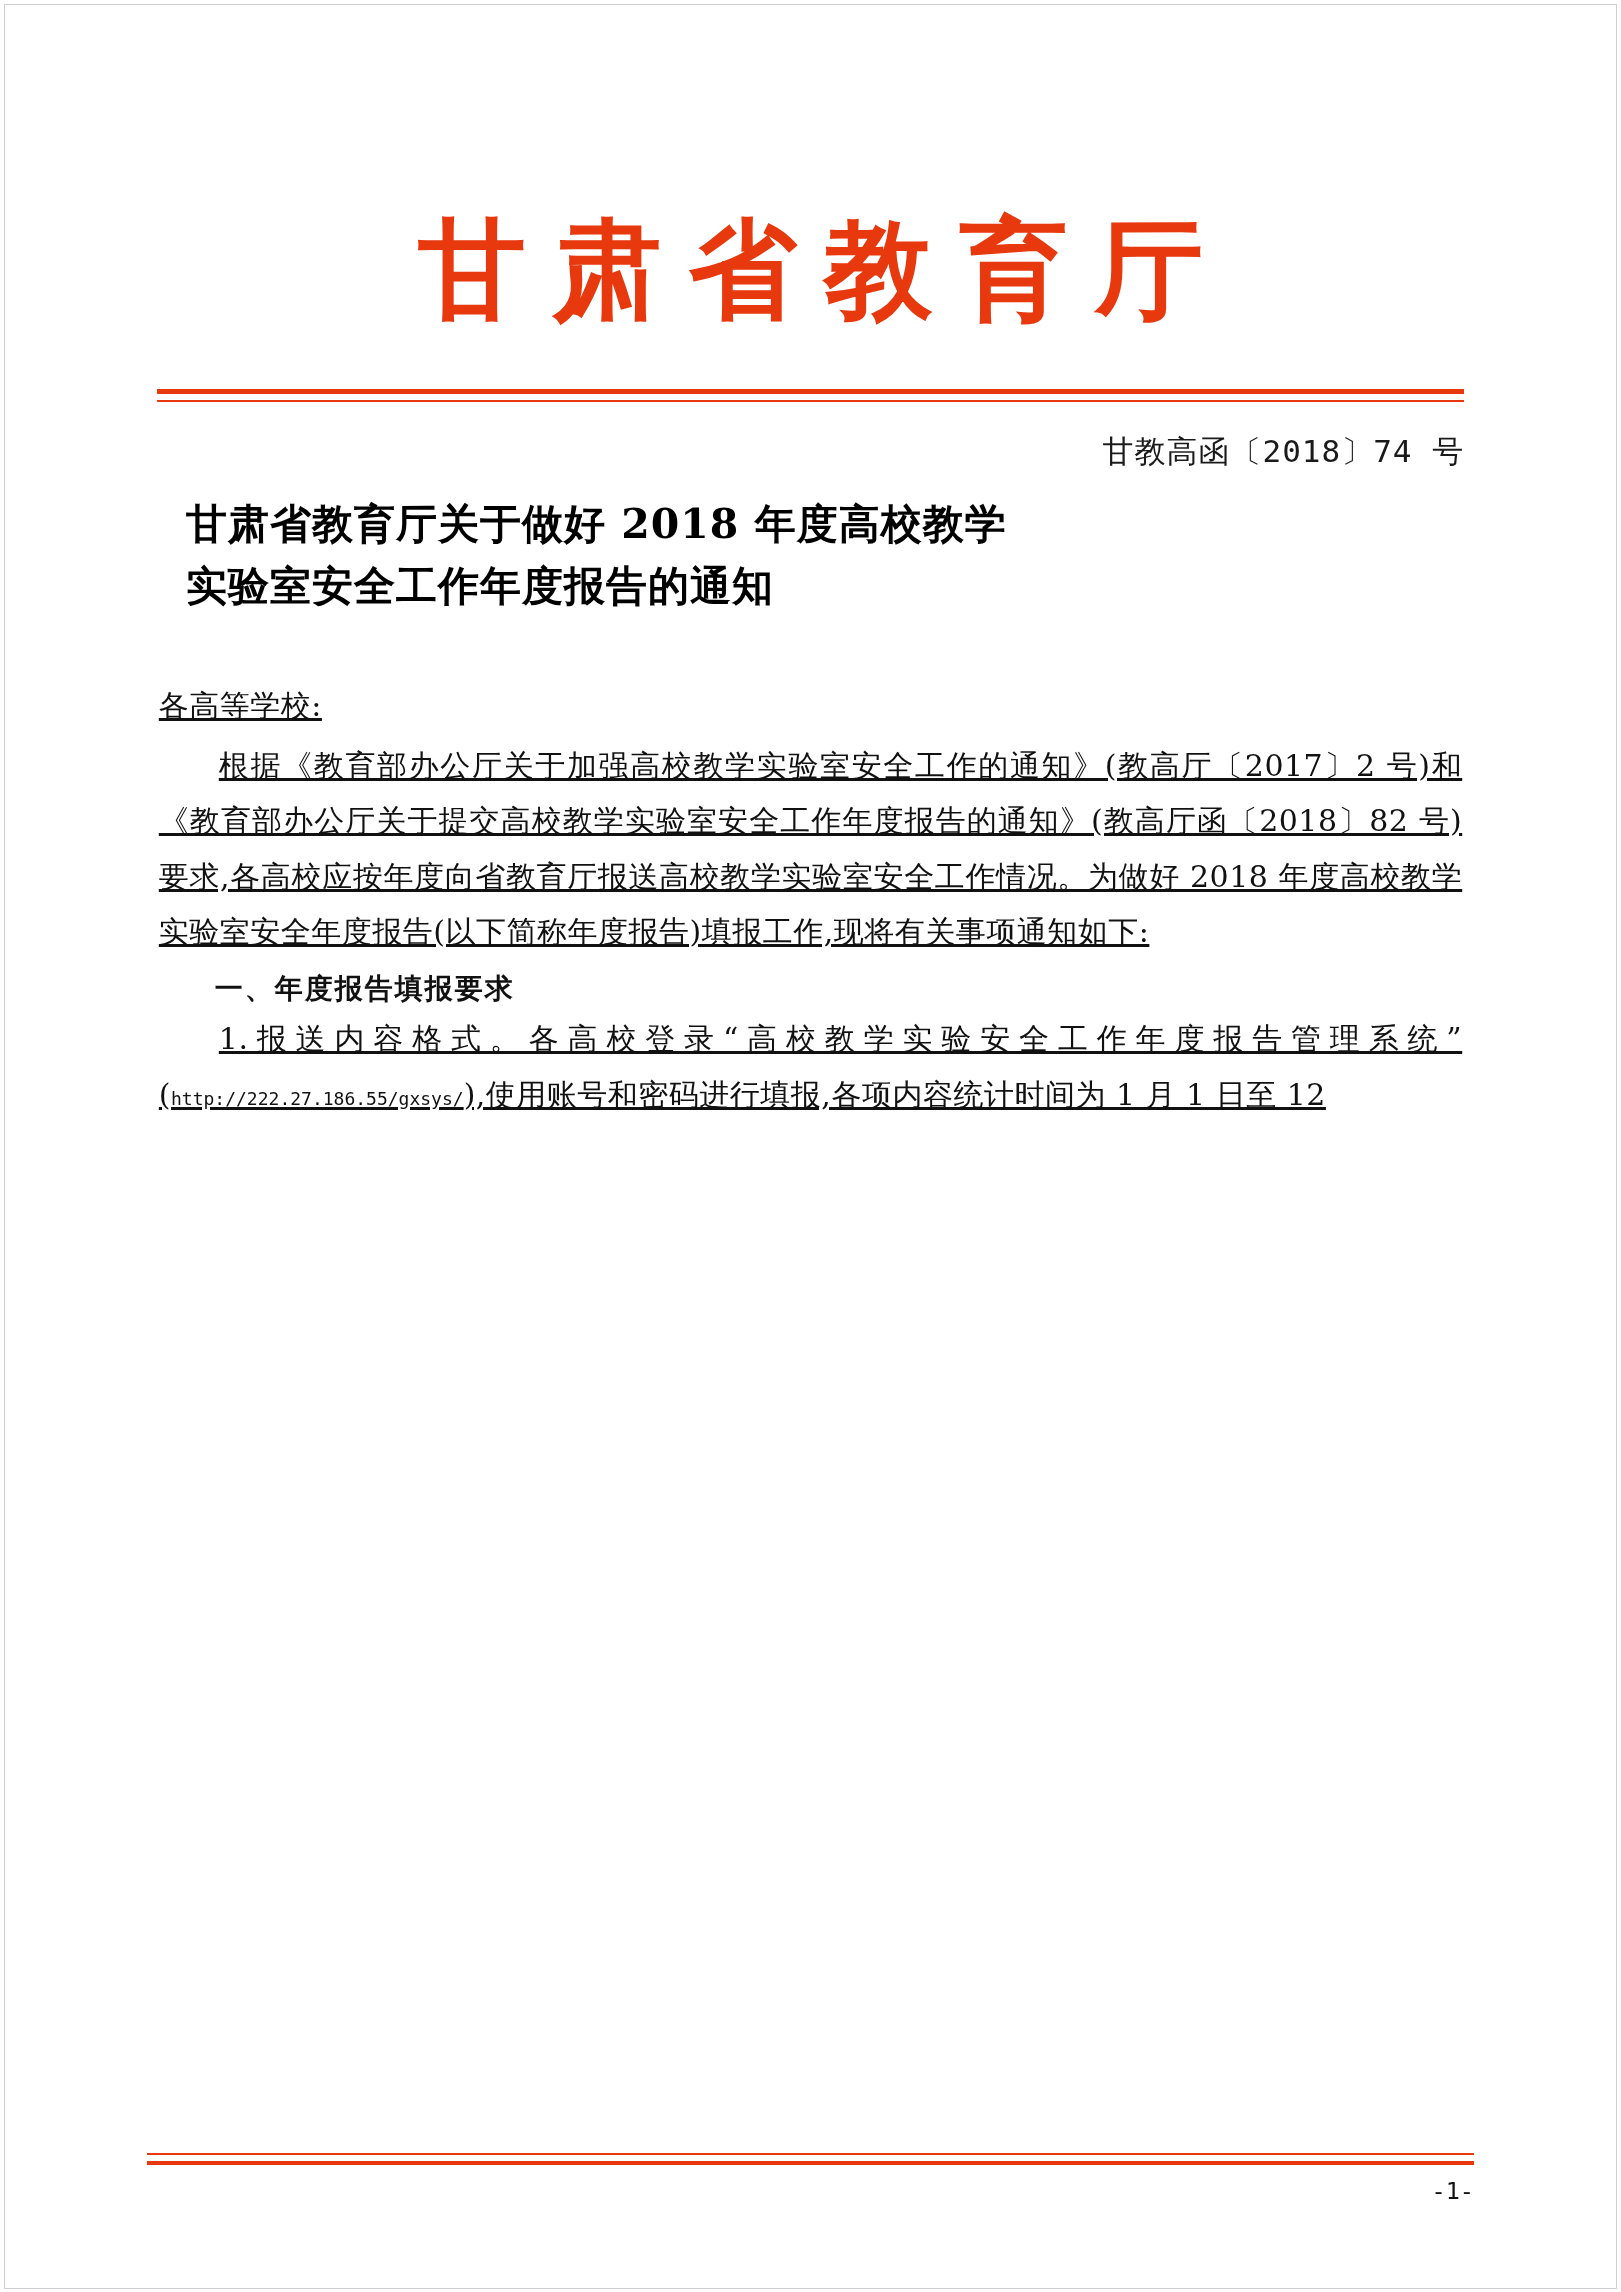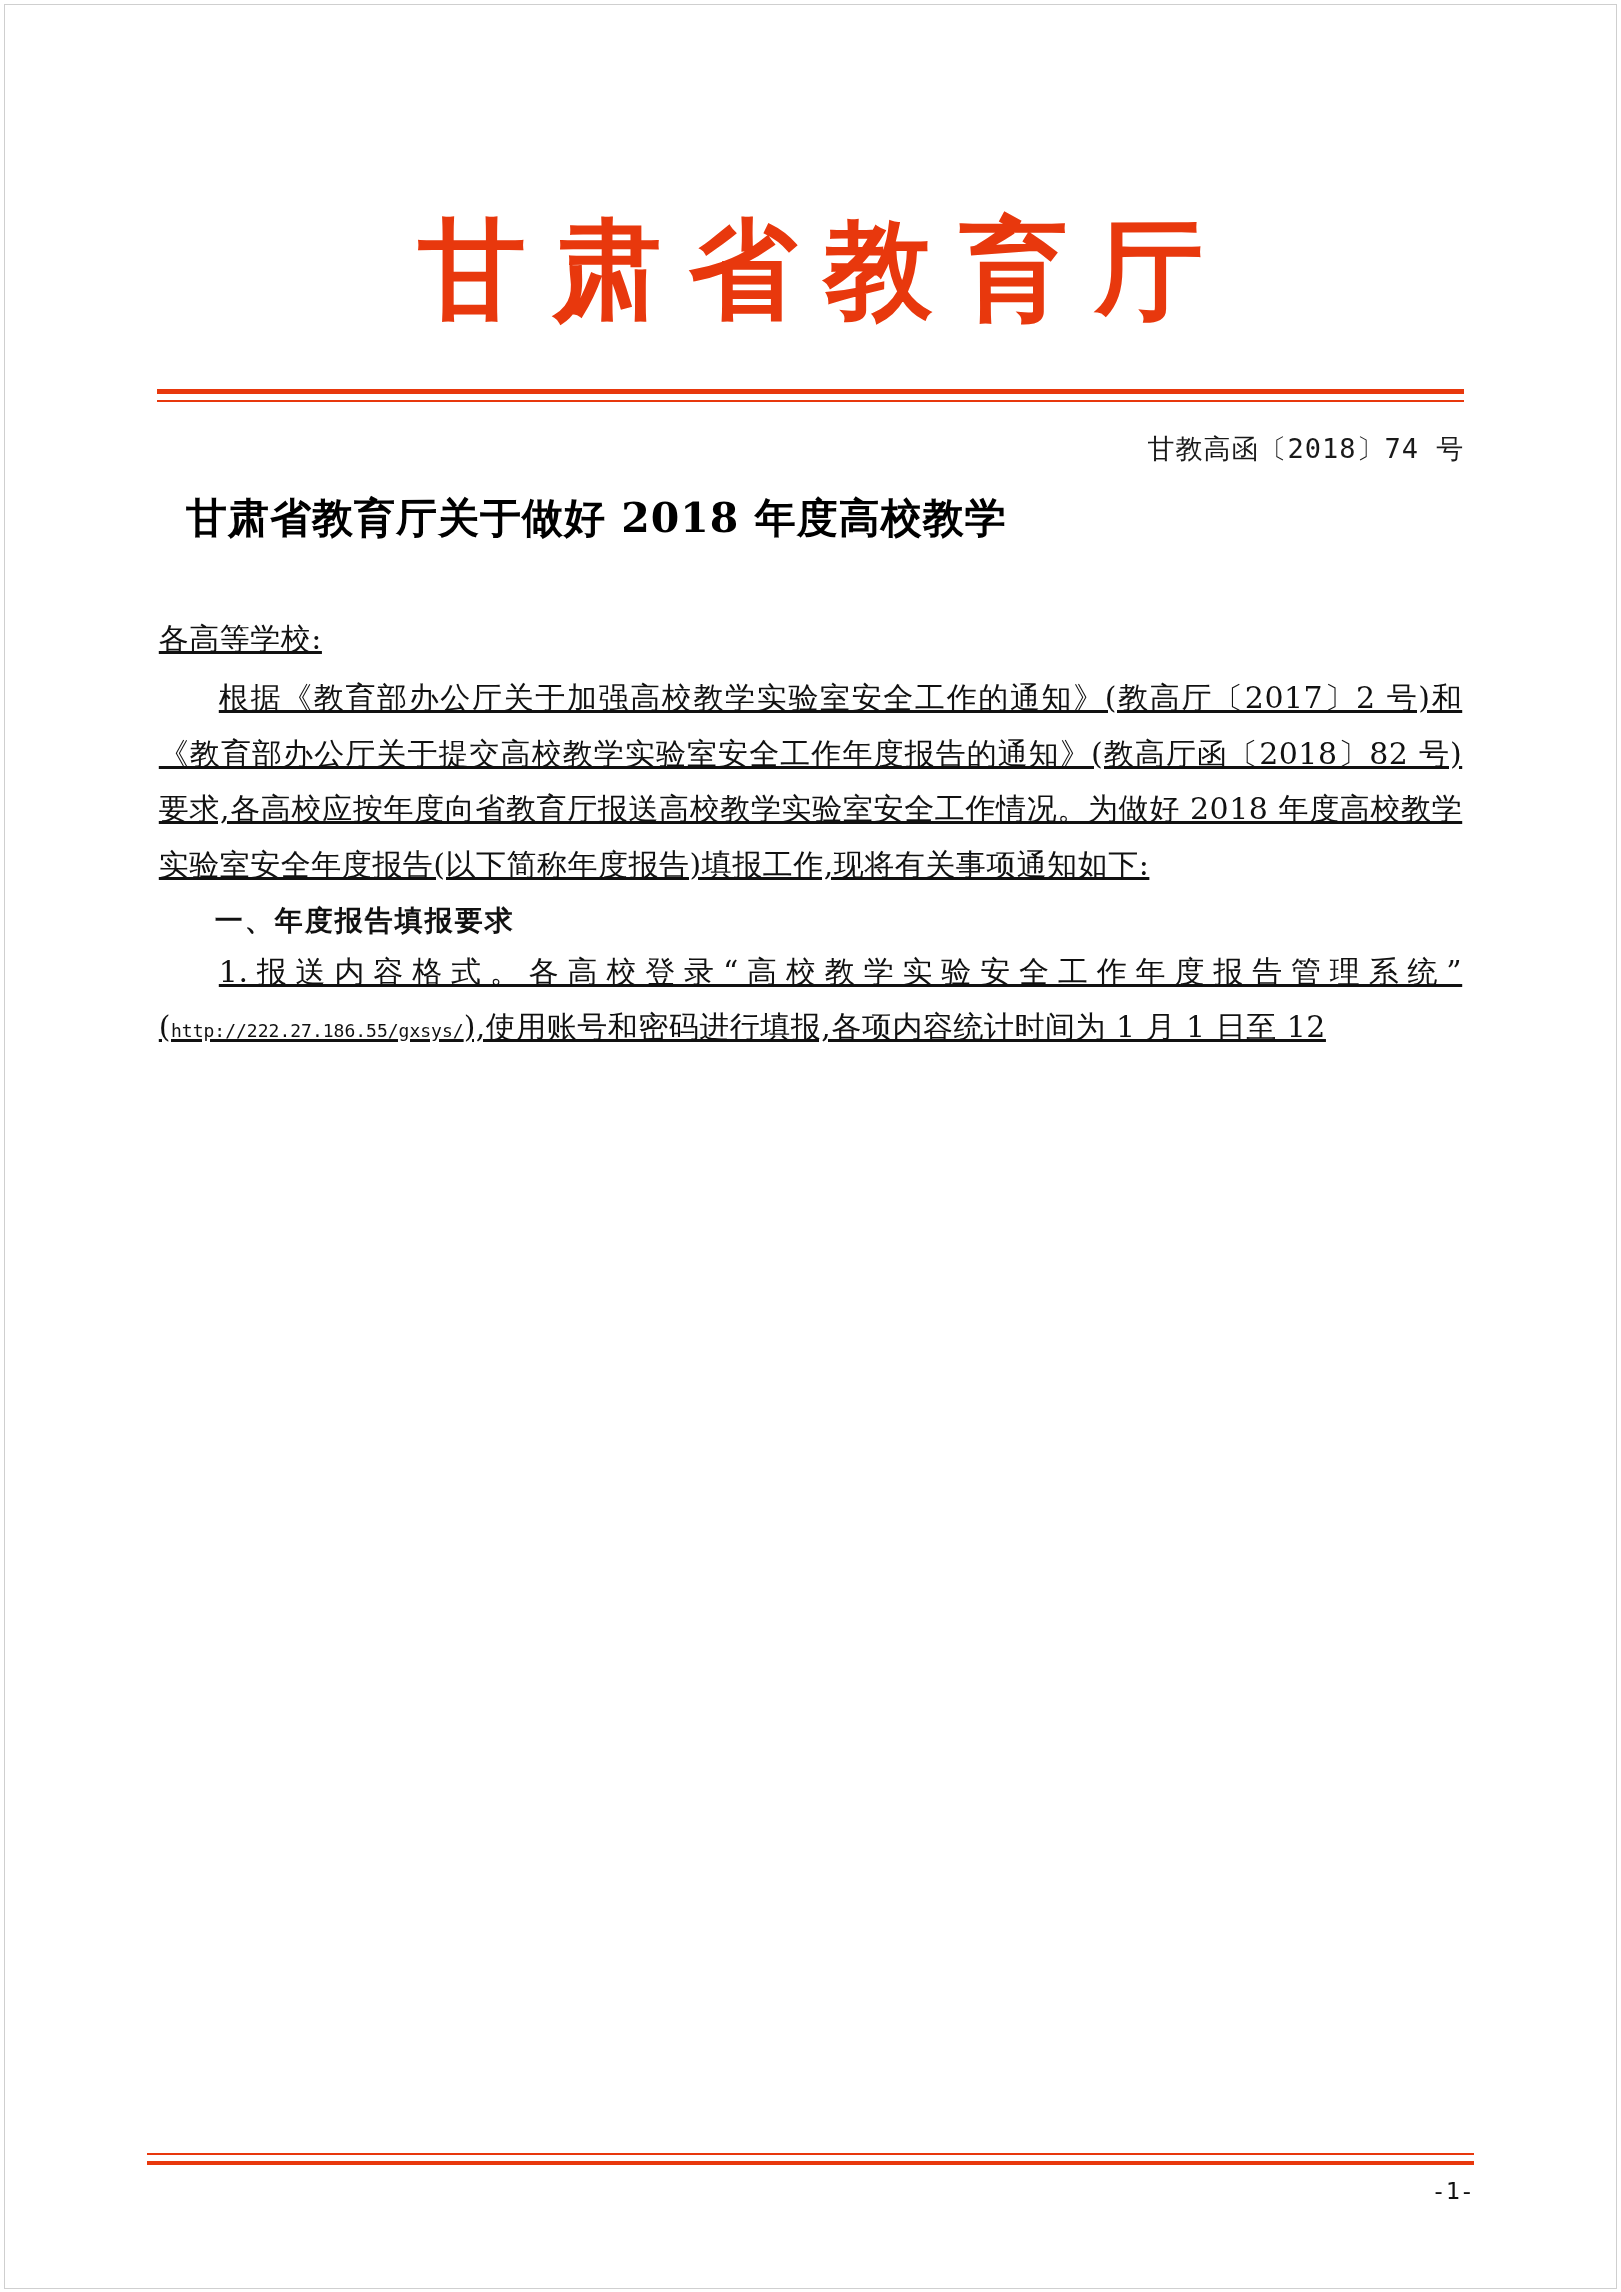--- a/index.html
+++ b/index.html
@@ -66,21 +66,21 @@
     background: #e8380d;
     margin-top: 5.9px;
   }
 
   
   .doc-number {
     margin-top: 29px;
     text-align: right;
     padding-right: 9.8px;
     font-family: "DejaVu Sans Mono", "Liberation Mono", monospace;
-    font-size: 27px;
+    font-size: 31px;
     color: #1a1a1a;
     letter-spacing: 1px;
   }
 
   
   .doc-title {
     margin-top: 21.6px;
     text-align: left;
     font-family: "DejaVu Serif", "Liberation Serif", serif;
     font-weight: 700;
@@ -159,20 +159,21 @@
 
     <div class="rule-wrap">
       <div class="rule-thick"></div>
       <div class="rule-thin"></div>
     </div>
 
     <div class="doc-number">甘教高函〔2018〕74 号</div>
 
     <div class="doc-title">
       <div>甘肃省教育厅关于做好 2018 年度高校教学</div>
+      <div>实验室安全工作年度报告的通知</div>
     </div>
 
     <div class="body-block">
 
       <p class="para salutation">各高等学校:</p>
 
       <p class="para indent2">根据《教育部办公厅关于加强高校教学实验室安全工作的通知》(教高厅〔2017〕2 号)和《教育部办公厅关于提交高校教学实验室安全工作年度报告的通知》(教高厅函〔2018〕82 号)要求,各高校应按年度向省教育厅报送高校教学实验室安全工作情况。为做好 2018 年度高校教学实验室安全年度报告(以下简称年度报告)填报工作,现将有关事项通知如下:</p>
 
       <p class="heading">一、年度报告填报要求</p>
 

